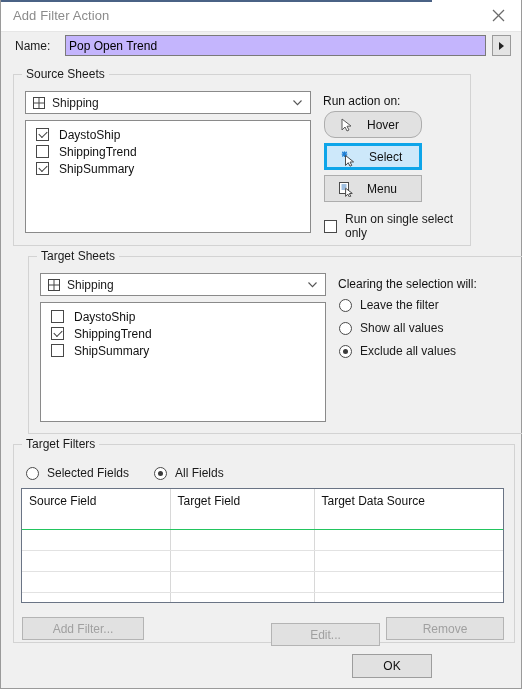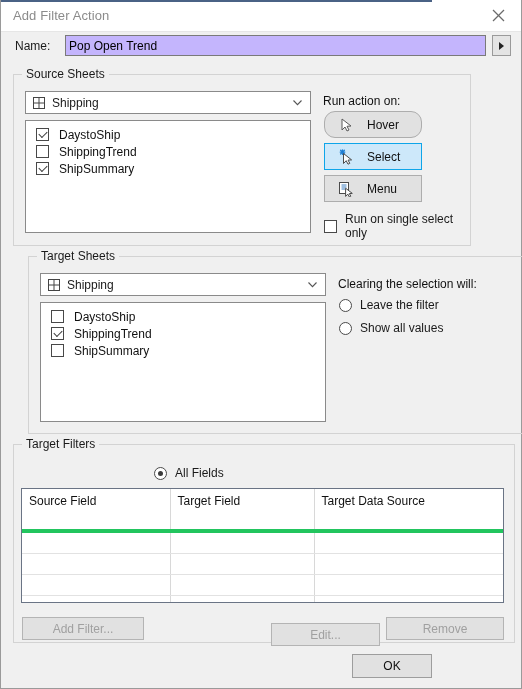--- a/index.html
+++ b/index.html
@@ -206,21 +206,21 @@
     box-sizing: border-box;
     width: 98px;
     height: 27px;
     background: #e1e1e1;
     border: 1px solid #adadad;
     display: flex;
     align-items: center;
   }
   .act-btn.selected {
     background: #cde8fa;
-    border: 1px solid #0ea5e9;
+    border: 3px solid #0ea5e9;
   }
   .act-btn .btn-ico {
     position: absolute;
     left: 13px;
     top: 5px;
     width: 16px;
     height: 16px;
   }
   .act-btn .btn-lbl {
     position: absolute;
@@ -280,21 +280,21 @@
   }
   table.grid th {
     text-align: left;
     font-weight: normal;
     font-size: 12px;
     color: #111;
     height: 35px;
     vertical-align: top;
     padding: 5px 0 0 7px;
     border-right: 1px solid #d8d8d8;
-    border-bottom: 4px solid #22c55e;
+    border-bottom: 1px solid #22c55e;
     background: #fff;
   }
   table.grid td {
     height: 18px;
     border-right: 1px solid #d8d8d8;
     border-bottom: 1px solid #e2e2e2;
     background: #fff;
   }
   table.grid th:last-child,
   table.grid td:last-child { border-right: none; }
@@ -456,25 +456,33 @@
     <div class="side-title" style="left:309px; top:20px;">Clearing the selection will:</div>
 
     <div class="radio-row" style="left:310px; top:41px;">
       <span class="radio"></span>
       <span class="lbl">Leave the filter</span>
     </div>
     <div class="radio-row" style="left:310px; top:64px;">
       <span class="radio"></span>
       <span class="lbl">Show all values</span>
     </div>
+    <div class="radio-row" style="left:310px; top:87px;">
+      <span class="radio on"></span>
+      <span class="lbl">Exclude all values</span>
+    </div>
   </fieldset>
 
   <fieldset class="fs" id="fs-filters">
     <div class="fs-legend">Target Filters</div>
 
+    <div class="radio-row" style="left:12px; top:21px;">
+      <span class="radio"></span>
+      <span class="lbl">Selected Fields</span>
+    </div>
     <div class="radio-row" style="left:140px; top:21px;">
       <span class="radio on"></span>
       <span class="lbl">All Fields</span>
     </div>
   </fieldset>
 
   <div class="tbl-wrap">
     <table class="grid">
       <colgroup>
         <col style="width:148px">

